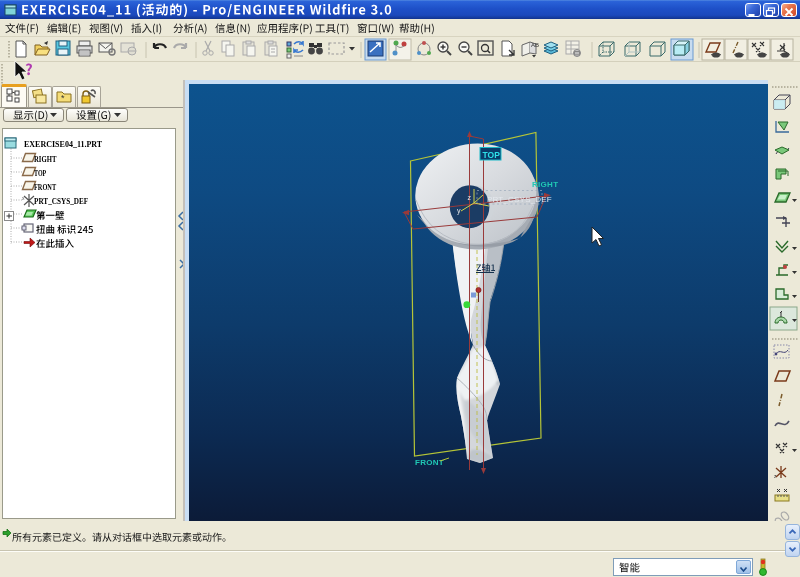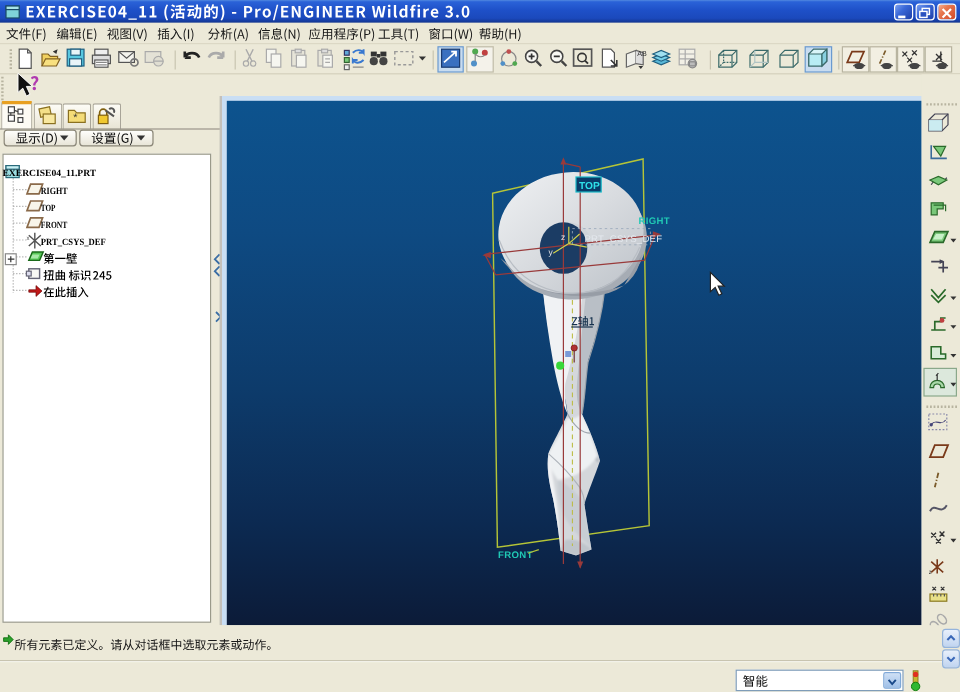--- a/index.html
+++ b/index.html
@@ -307,21 +307,21 @@
       <path d="M5 4 L11 4 L9.5 7.5 L3.5 7.5 Z" fill="#a8e8a8"></path>
     </g>
     <g transform="translate(20,94)">
       <rect x="2" y="2" width="9" height="8" fill="#f8f8f4" stroke="#667" stroke-width="1.2"></rect>
       <rect x="0" y="4" width="4" height="4" fill="#dde" stroke="#667"></rect>
     </g>
     <g transform="translate(20,108)">
       <path d="M2 5.5 L8 5.5 L8 2 L13 6.5 L8 11 L8 7.5 L2 7.5 Z" fill="#c01818" stroke="#700a0a" stroke-width="0.6"></path>
     </g>
   </svg>
-<div class="abs" style="left:2px;top:140px;font-family:'Liberation Serif',serif;font-weight:bold;font-size:8px;color:#000;white-space:nowrap;transform:scaleX(1.0);transform-origin:0 50%">EXERCISE04_11.PRT</div>
+<div class="abs" style="left:24px;top:140px;font-family:'Liberation Serif',serif;font-weight:bold;font-size:8px;color:#000;white-space:nowrap;transform:scaleX(1.0);transform-origin:0 50%">EXERCISE04_11.PRT</div>
 <div class="abs" style="left:34px;top:155px;font-family:'Liberation Serif',serif;font-weight:bold;font-size:8px;color:#000;white-space:nowrap;transform:scaleX(0.84);transform-origin:0 50%">RIGHT</div>
 <div class="abs" style="left:34px;top:169px;font-family:'Liberation Serif',serif;font-weight:bold;font-size:8px;color:#000;white-space:nowrap;transform:scaleX(0.75);transform-origin:0 50%">TOP</div>
 <div class="abs" style="left:34px;top:183px;font-family:'Liberation Serif',serif;font-weight:bold;font-size:8px;color:#000;white-space:nowrap;transform:scaleX(0.79);transform-origin:0 50%">FRONT</div>
 <div class="abs" style="left:34px;top:197px;font-family:'Liberation Serif',serif;font-weight:bold;font-size:8px;color:#000;white-space:nowrap;transform:scaleX(0.9);transform-origin:0 50%">PRT_CSYS_DEF</div>
 <svg class="abs" style="left:2px;top:128px" width="174" height="391" viewBox="0 0 174 391">
     <path d="M35.6 87.1C35.5 87.9 35.4 88.8 35.2 89.4L37.5 89.4C36.8 90.1 35.6 90.7 34.6 91.1C34.8 91.2 35.0 91.6 35.1 91.8C36.2 91.4 37.4 90.6 38.2 89.8L38.2 91.8L39.1 91.8L39.1 89.4L41.7 89.4C41.6 90.1 41.5 90.4 41.4 90.5C41.3 90.6 41.2 90.6 41.0 90.6C40.9 90.6 40.5 90.6 40.0 90.6C40.1 90.8 40.3 91.1 40.3 91.4C40.8 91.4 41.2 91.4 41.5 91.4C41.7 91.4 41.9 91.3 42.1 91.1C42.4 90.9 42.5 90.3 42.6 89.0C42.6 88.9 42.6 88.6 42.6 88.6L39.1 88.6L39.1 87.9L42.2 87.9L42.2 85.6L35.2 85.6L35.2 86.4L38.2 86.4L38.2 87.1ZM36.3 87.9L38.2 87.9L38.2 88.6L36.2 88.6ZM39.1 86.4L41.4 86.4L41.4 87.1L39.1 87.1ZM35.9 82.9C35.6 83.8 35.1 84.7 34.4 85.2C34.6 85.3 35.0 85.5 35.1 85.7C35.5 85.3 35.8 84.9 36.1 84.4L36.5 84.4C36.7 84.8 36.9 85.3 37.0 85.6L37.8 85.3C37.7 85.0 37.6 84.7 37.4 84.4L38.8 84.4L38.8 83.8L36.5 83.8C36.6 83.6 36.7 83.3 36.8 83.1ZM39.7 82.9C39.4 83.8 39.0 84.6 38.4 85.2C38.6 85.3 39.0 85.5 39.2 85.6C39.5 85.3 39.8 84.9 40.0 84.4L40.5 84.4C40.8 84.8 41.1 85.3 41.3 85.6L42.0 85.2C41.9 85.0 41.7 84.7 41.5 84.4L43.1 84.4L43.1 83.8L40.3 83.8C40.4 83.6 40.5 83.3 40.6 83.1ZM43.9 86.8L43.9 87.8L52.6 87.8L52.6 86.8ZM55.1 86.7L56.7 86.7L56.7 87.6L55.1 87.6ZM59.2 83.1C59.3 83.3 59.4 83.5 59.4 83.6L57.8 83.6L57.8 84.3L58.8 84.3L58.3 84.5C58.4 84.7 58.5 85.1 58.6 85.3L57.6 85.3L57.6 86.0L59.4 86.0L59.4 86.7L57.7 86.7L57.7 87.4L59.4 87.4L59.4 88.4L60.2 88.4L60.2 87.4L61.9 87.4L61.9 86.7L60.2 86.7L60.2 86.0L62.1 86.0L62.1 85.3L61.0 85.3L61.3 84.5L60.5 84.3C60.5 84.6 60.3 85.0 60.2 85.3L59.3 85.3L59.3 85.3C59.3 85.0 59.1 84.6 59.0 84.3L61.9 84.3L61.9 83.6L60.3 83.6C60.2 83.4 60.1 83.2 60.0 82.9ZM53.9 83.3L53.9 84.9C53.9 85.7 53.8 86.9 53.2 87.7C53.4 87.8 53.7 88.2 53.8 88.4C54.1 88.0 54.3 87.6 54.4 87.1L54.4 88.2L57.4 88.2L57.4 86.1L54.6 86.1L54.7 85.5L57.4 85.5L57.4 83.3ZM54.7 84.0L56.5 84.0L56.5 84.8L54.7 84.8ZM57.3 88.4L57.3 89.1L54.4 89.1L54.4 89.8L57.3 89.8L57.3 90.8L53.4 90.8L53.4 91.6L62.1 91.6L62.1 90.8L58.2 90.8L58.2 89.8L61.2 89.8L61.2 89.1L58.2 89.1L58.2 88.4Z" fill="#000"></path>
     <path d="M35.6 97.0L35.6 98.8L34.4 98.8L34.4 99.7L35.6 99.7L35.6 101.6L34.3 101.9L34.5 102.9L35.6 102.5L35.6 104.7C35.6 104.8 35.5 104.9 35.4 104.9C35.3 104.9 35.0 104.9 34.6 104.9C34.7 105.1 34.8 105.5 34.8 105.7C35.4 105.7 35.8 105.7 36.1 105.6C36.4 105.4 36.5 105.2 36.5 104.7L36.5 102.3L37.5 101.9L37.4 101.1L36.5 101.3L36.5 99.7L37.5 99.7L37.5 98.8L36.5 98.8L36.5 97.0ZM41.7 98.2C41.7 99.0 41.6 99.8 41.5 100.7L40.0 100.7C40.1 99.8 40.2 99.0 40.3 98.2ZM37.3 104.7L37.3 105.6L43.1 105.6L43.1 104.7L42.1 104.7C42.3 102.7 42.5 99.7 42.6 97.3L42.1 97.3L37.8 97.3L37.8 98.2L39.4 98.2C39.3 98.9 39.2 99.8 39.1 100.7L37.8 100.7L37.8 101.6L39.0 101.6C38.9 102.7 38.7 103.8 38.6 104.7ZM41.5 101.6C41.4 102.7 41.3 103.8 41.2 104.7L39.5 104.7C39.6 103.8 39.8 102.7 39.9 101.6ZM48.9 97.1L48.9 98.9L47.5 98.9L47.5 97.1L46.6 97.1L46.6 98.9L44.4 98.9L44.4 105.8L45.2 105.8L45.2 105.2L51.3 105.2L51.3 105.8L52.2 105.8L52.2 98.9L49.8 98.9L49.8 97.1ZM45.2 104.3L45.2 102.5L46.6 102.5L46.6 104.3ZM51.3 104.3L49.8 104.3L49.8 102.5L51.3 102.5ZM47.5 104.3L47.5 102.5L48.9 102.5L48.9 104.3ZM45.2 101.6L45.2 99.7L46.6 99.7L46.6 101.6ZM51.3 101.6L49.8 101.6L49.8 99.7L51.3 99.7ZM47.5 101.6L47.5 99.7L48.9 99.7L48.9 101.6ZM59.6 97.6L59.6 98.5L63.7 98.5L63.7 97.6ZM62.5 102.0C62.9 102.9 63.4 104.2 63.5 104.9L64.3 104.6C64.2 103.9 63.7 102.6 63.3 101.7ZM59.7 101.7C59.5 102.7 59.0 103.8 58.5 104.4C58.7 104.5 59.1 104.8 59.2 104.9C59.7 104.2 60.2 103.0 60.5 101.9ZM59.1 99.9L59.1 100.8L61.1 100.8L61.1 104.7C61.1 104.8 61.1 104.8 60.9 104.8C60.8 104.8 60.4 104.8 59.9 104.8C60.1 105.1 60.2 105.5 60.2 105.8C60.9 105.8 61.3 105.7 61.6 105.6C61.9 105.4 62.0 105.2 62.0 104.7L62.0 100.8L64.2 100.8L64.2 99.9ZM56.9 97.0L56.9 98.9L55.5 98.9L55.5 99.8L56.8 99.8C56.5 100.9 55.9 102.2 55.3 102.9C55.5 103.1 55.7 103.5 55.8 103.8C56.2 103.2 56.6 102.3 56.9 101.4L56.9 105.8L57.8 105.8L57.8 101.0C58.1 101.5 58.5 102.0 58.6 102.3L59.1 101.6C58.9 101.3 58.1 100.3 57.8 100.0L57.8 99.8L59.0 99.8L59.0 98.9L57.8 98.9L57.8 97.0ZM69.7 98.5L72.3 98.5L72.3 101.1L69.7 101.1ZM68.8 97.6L68.8 102.0L73.2 102.0L73.2 97.6ZM71.6 103.1C72.1 103.9 72.6 105.0 72.8 105.7L73.7 105.4C73.5 104.7 72.9 103.6 72.4 102.8ZM69.4 102.8C69.1 103.8 68.6 104.7 68.0 105.3C68.2 105.4 68.6 105.6 68.8 105.8C69.4 105.1 70.0 104.1 70.3 103.0ZM65.5 97.7C66.0 98.2 66.7 98.8 67.0 99.2L67.6 98.6C67.3 98.2 66.6 97.6 66.1 97.2ZM65.1 99.9L65.1 100.8L66.3 100.8L66.3 103.9C66.3 104.4 66.0 104.8 65.7 105.0C65.9 105.1 66.2 105.4 66.3 105.6C66.5 105.4 66.8 105.1 68.5 103.7C68.4 103.6 68.2 103.2 68.1 103.0L67.2 103.7L67.2 99.9Z" fill="#000"></path>
     <path d="M75.6 105.0L80.1 105.0L80.1 104.1L78.3 104.1C78.0 104.1 77.5 104.1 77.2 104.1C78.7 102.7 79.7 101.3 79.7 100.0C79.7 98.7 78.9 97.9 77.6 97.9C76.7 97.9 76.1 98.3 75.5 98.9L76.1 99.5C76.5 99.1 77.0 98.8 77.5 98.8C78.3 98.8 78.7 99.3 78.7 100.0C78.7 101.2 77.6 102.5 75.6 104.4ZM83.8 105.0L84.8 105.0L84.8 103.1L85.7 103.1L85.7 102.3L84.8 102.3L84.8 98.0L83.5 98.0L80.7 102.4L80.7 103.1L83.8 103.1ZM83.8 102.3L81.9 102.3L83.2 100.2C83.4 99.8 83.6 99.4 83.8 99.1L83.8 99.1C83.8 99.5 83.8 100.1 83.8 100.4ZM88.5 105.1C89.7 105.1 90.9 104.2 90.9 102.7C90.9 101.2 89.9 100.5 88.7 100.5C88.4 100.5 88.1 100.6 87.8 100.7L87.9 98.9L90.5 98.9L90.5 98.0L87.0 98.0L86.8 101.3L87.3 101.7C87.7 101.4 88.0 101.3 88.4 101.3C89.2 101.3 89.8 101.8 89.8 102.7C89.8 103.7 89.2 104.2 88.4 104.2C87.6 104.2 87.1 103.9 86.7 103.5L86.2 104.2C86.7 104.7 87.4 105.1 88.5 105.1Z" fill="#000"></path>
     <path d="M37.6 111.0C37.5 111.4 37.3 111.9 37.2 112.4L34.6 112.4L34.6 113.3L36.8 113.3C36.2 114.4 35.3 115.5 34.3 116.2C34.4 116.4 34.7 116.8 34.8 117.1C35.1 116.8 35.4 116.5 35.7 116.2L35.7 119.8L36.7 119.8L36.7 115.2C37.1 114.6 37.5 113.9 37.8 113.3L42.9 113.3L42.9 112.4L38.2 112.4C38.3 112.0 38.4 111.6 38.6 111.2ZM39.6 113.7L39.6 115.4L37.6 115.4L37.6 116.3L39.6 116.3L39.6 118.7L37.2 118.7L37.2 119.6L42.9 119.6L42.9 118.7L40.5 118.7L40.5 116.3L42.6 116.3L42.6 115.4L40.5 115.4L40.5 113.7ZM43.9 118.8L44.0 119.7C45.3 119.5 47.0 119.2 48.6 118.9L48.5 118.0L47.3 118.2L47.3 114.7L48.6 114.7L48.6 113.9L47.3 113.9L47.3 111.0L46.4 111.0L46.4 118.3L45.5 118.5L45.5 112.9L44.6 112.9L44.6 118.6ZM49.0 111.0L49.0 118.0C49.0 119.2 49.3 119.5 50.2 119.5C50.4 119.5 51.3 119.5 51.5 119.5C52.4 119.5 52.7 119.0 52.8 117.4C52.5 117.4 52.1 117.2 51.9 117.0C51.9 118.3 51.8 118.7 51.5 118.7C51.3 118.7 50.5 118.7 50.3 118.7C50.0 118.7 49.9 118.6 49.9 118.1L49.9 115.2C50.8 114.8 51.8 114.3 52.5 113.8L51.8 113.0C51.3 113.5 50.6 113.9 49.9 114.3L49.9 111.0ZM60.0 116.6L60.0 117.4L60.9 117.4L60.9 118.5L59.7 118.5L59.7 114.0L62.1 114.0L62.1 113.2L59.7 113.2L59.7 112.1C60.4 112.0 61.1 111.9 61.6 111.8L61.2 111.0C60.1 111.3 58.3 111.6 56.8 111.6C56.9 111.8 57.0 112.2 57.0 112.4C57.6 112.3 58.2 112.3 58.9 112.2L58.9 113.2L56.5 113.2L56.5 114.0L58.9 114.0L58.9 118.5L57.5 118.5L57.5 117.4L58.5 117.4L58.5 116.6L57.5 116.6L57.5 115.6C57.9 115.5 58.3 115.4 58.6 115.3L58.2 114.5C57.8 114.7 57.2 114.9 56.7 115.1L56.7 119.8L57.5 119.8L57.5 119.4L60.9 119.4L60.9 119.8L61.7 119.8L61.7 114.8L60.0 114.8L60.0 115.6L60.9 115.6L60.9 116.6ZM54.4 111.0L54.4 112.8L53.5 112.8L53.5 113.7L54.4 113.7L54.4 115.7L53.3 116.0L53.5 116.8L54.4 116.5L54.4 118.8C54.4 118.9 54.4 118.9 54.3 118.9C54.2 118.9 53.9 118.9 53.6 118.9C53.7 119.2 53.8 119.5 53.9 119.8C54.4 119.8 54.7 119.7 55.0 119.6C55.2 119.4 55.3 119.2 55.3 118.8L55.3 116.3L56.3 116.0L56.2 115.2L55.3 115.4L55.3 113.7L56.2 113.7L56.2 112.8L55.3 112.8L55.3 111.0ZM65.2 111.9C65.8 112.3 66.3 112.8 66.7 113.4C66.1 116.0 64.9 117.9 62.9 119.0C63.1 119.2 63.5 119.5 63.7 119.7C65.5 118.6 66.7 116.9 67.4 114.6C68.5 116.5 69.2 118.5 71.3 119.7C71.3 119.4 71.6 118.9 71.7 118.7C68.6 116.8 68.8 113.3 65.8 111.1Z" fill="#000"></path>
   </svg>

